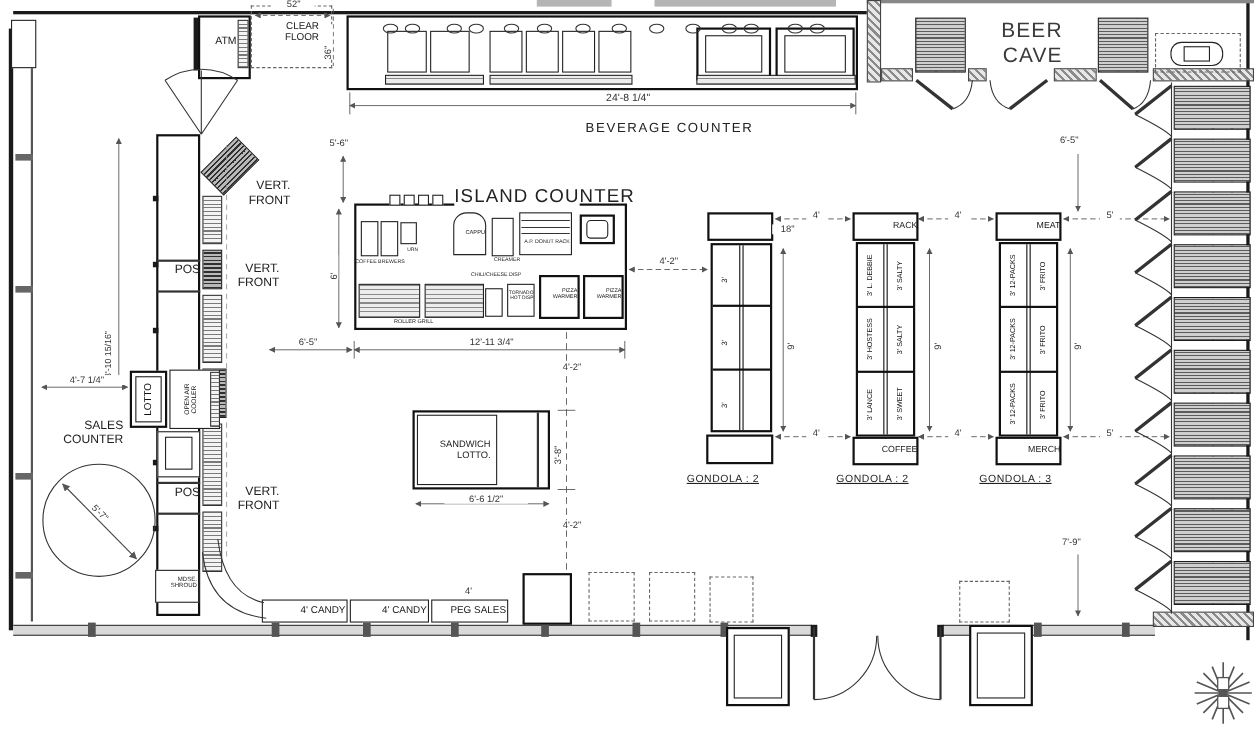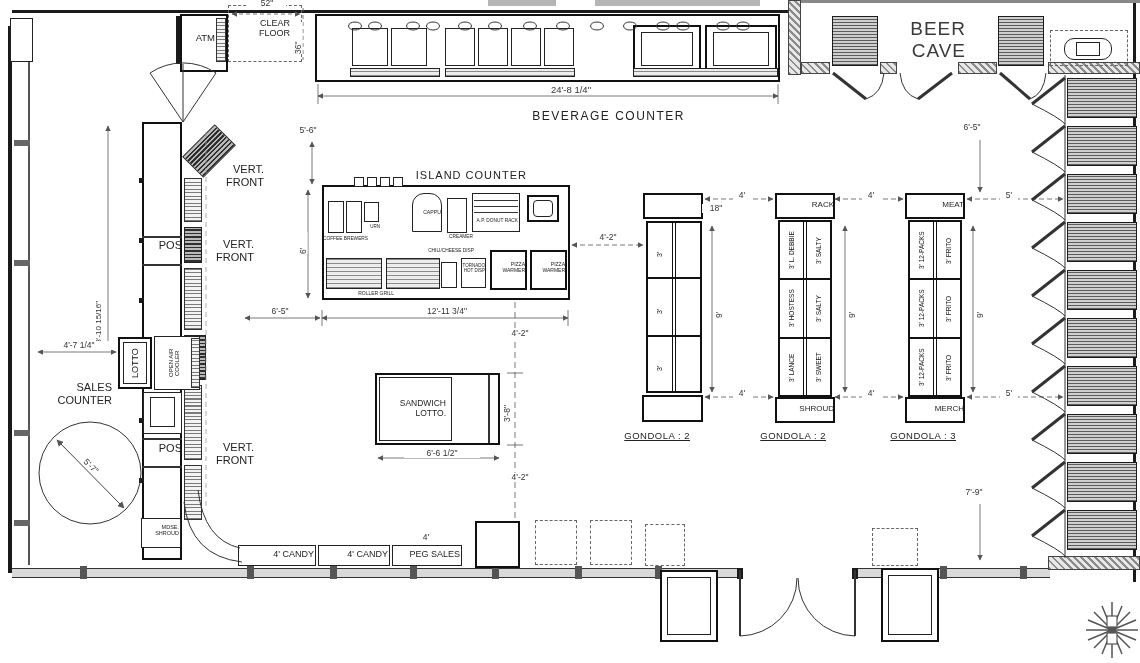--- a/index.html
+++ b/index.html
@@ -302,21 +302,21 @@
     </svg>
 
   <div id="labels" class="a" style="left:0;top:0;width:1140px;height:663px">
     <div class="lbl nw" style="left:181px;top:33px;width:34px;font-size:9.5px">ATM</div>
     <div class="lbl" style="left:240px;top:18px;width:50px;font-size:9px">CLEAR FLOOR</div>
     <div class="dim" style="left:248px;top:-1px;width:36px">52"</div>
     <div class="vdim" style="left:294px;top:22px;height:32px">36"</div>
     <div class="dim" style="left:510px;top:85px;width:120px;font-size:9.5px">24'-8 1/4"</div>
     <div class="lbl nw" style="left:495px;top:110px;width:190px;font-size:12px;letter-spacing:1.5px">BEVERAGE COUNTER</div>
     <div class="dim" style="left:286px;top:126px;width:42px">5'-6"</div>
-    <div class="lbl nw" style="left:413px;top:169px;width:114px;font-size:11px;letter-spacing:1px;background:#fff">ISLAND COUNTER</div>
+    <div class="lbl nw" style="left:413px;top:169px;width:114px;font-size:17px;letter-spacing:1px;background:#fff">ISLAND COUNTER</div>
     <div class="vdim" style="left:299px;top:232px;height:22px">6'</div>
     <div class="dim" style="left:250px;top:307px;width:58px">6'-5"</div>
     <div class="dim" style="left:398px;top:307px;width:96px">12'-11 3/4"</div>
     <div class="dim" style="left:584px;top:233px;width:46px">4'-2"</div>
 
     <div class="lbl" style="left:218px;top:163px;width:46px;font-size:11px">VERT. FRONT</div>
     <div class="lbl" style="left:208px;top:238px;width:46px;font-size:11px">VERT. FRONT</div>
     <div class="lbl" style="left:208px;top:441px;width:46px;font-size:11px">VERT. FRONT</div>
     <div class="lbl nw" style="left:148px;top:239px;width:34px;font-size:11px">POS</div>
     <div class="lbl nw" style="left:148px;top:442px;width:34px;font-size:11px">POS</div>
@@ -348,21 +348,21 @@
     <div class="dim" style="left:733px;top:389px;width:16px">4'</div>
     <div class="vdim" style="left:715px;top:296px;height:22px">9'</div>
 
     <div class="lbl nw" style="left:776px;top:200px;width:58px;font-size:8px">RACK</div>
     <div class="vcell" style="left:780px;top:224px;width:24px;height:53px">3' L. DEBBIE</div>
     <div class="vcell" style="left:780px;top:282px;width:24px;height:53px">3' HOSTESS</div>
     <div class="vcell" style="left:780px;top:341px;width:24px;height:53px">3' LANCE</div>
     <div class="vcell" style="left:807px;top:224px;width:24px;height:53px">3' SALTY</div>
     <div class="vcell" style="left:807px;top:282px;width:24px;height:53px">3' SALTY</div>
     <div class="vcell" style="left:807px;top:341px;width:24px;height:53px">3' SWEET</div>
-    <div class="lbl nw" style="left:776px;top:404px;width:58px;font-size:8px">SHROUD</div>
+    <div class="lbl nw" style="left:776px;top:404px;width:58px;font-size:8px">COFFEE</div>
     <div class="lbl nw" style="left:748px;top:431px;width:78px;font-size:9.5px;text-decoration:underline;letter-spacing:.5px">GONDOLA : 2</div>
     <div class="dim" style="left:862px;top:191px;width:16px">4'</div>
     <div class="dim" style="left:862px;top:389px;width:16px">4'</div>
     <div class="vdim" style="left:848px;top:296px;height:22px">9'</div>
 
     <div class="lbl nw" style="left:906px;top:200px;width:58px;font-size:8px">MEAT</div>
     <div class="vcell" style="left:910px;top:224px;width:24px;height:53px">3' 12-PACKS</div>
     <div class="vcell" style="left:910px;top:282px;width:24px;height:53px">3' 12-PACKS</div>
     <div class="vcell" style="left:910px;top:341px;width:24px;height:53px">3' 12-PACKS</div>
     <div class="vcell" style="left:937px;top:224px;width:24px;height:53px">3' FRITO</div>

